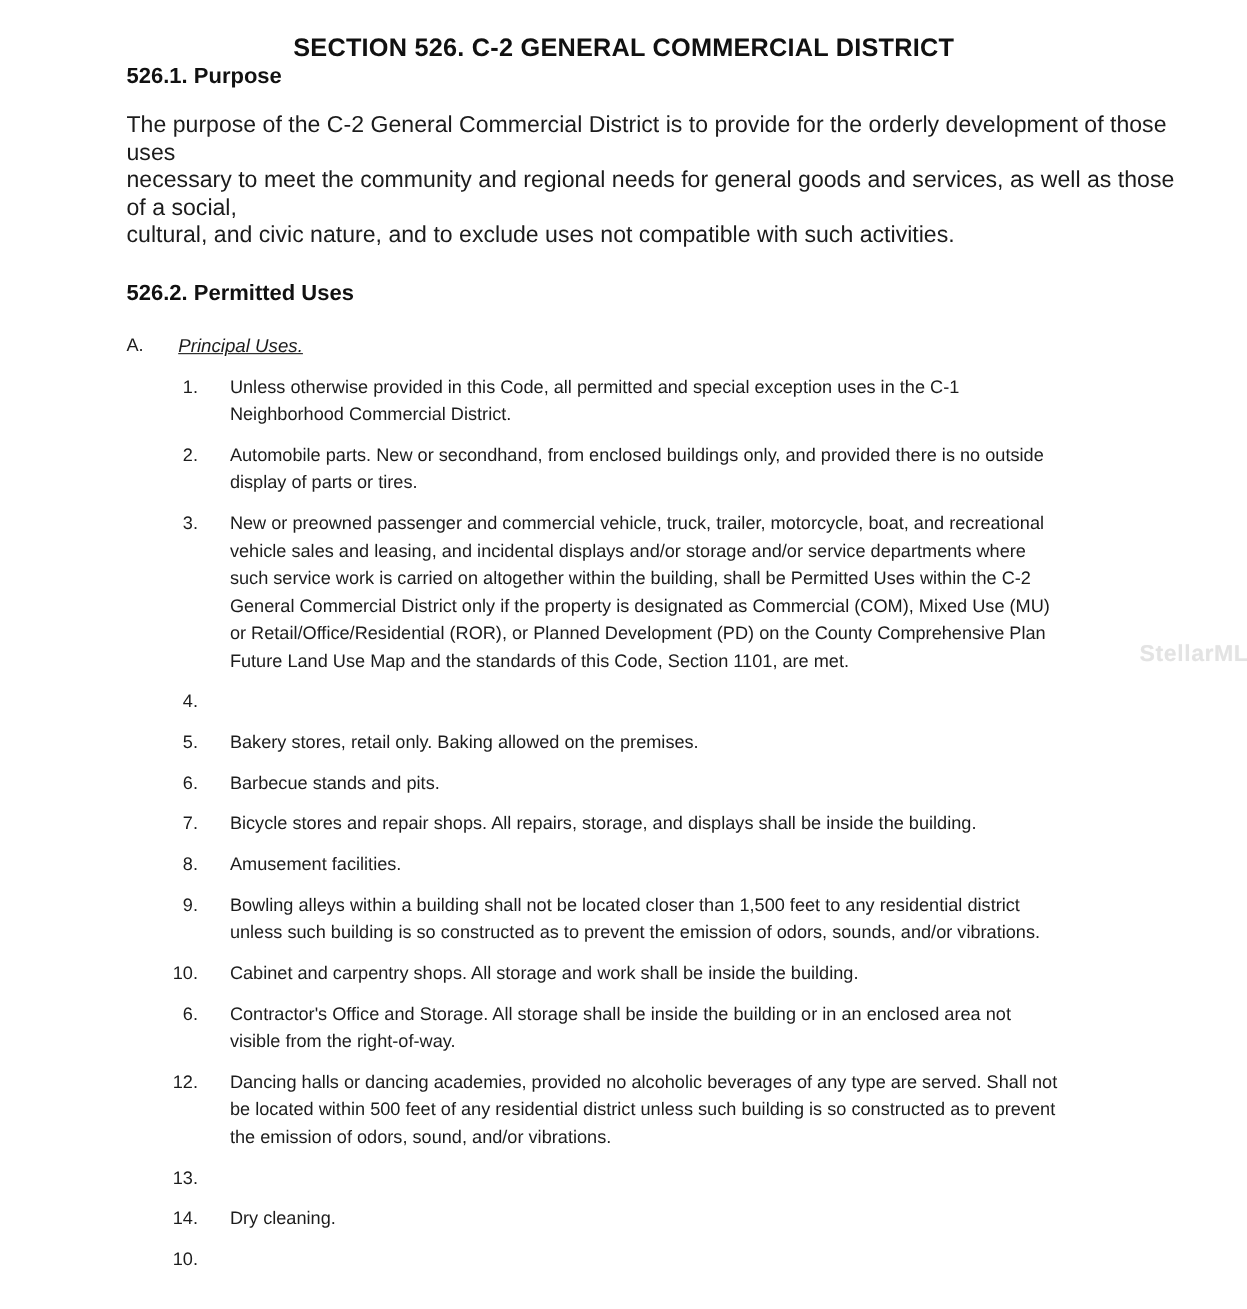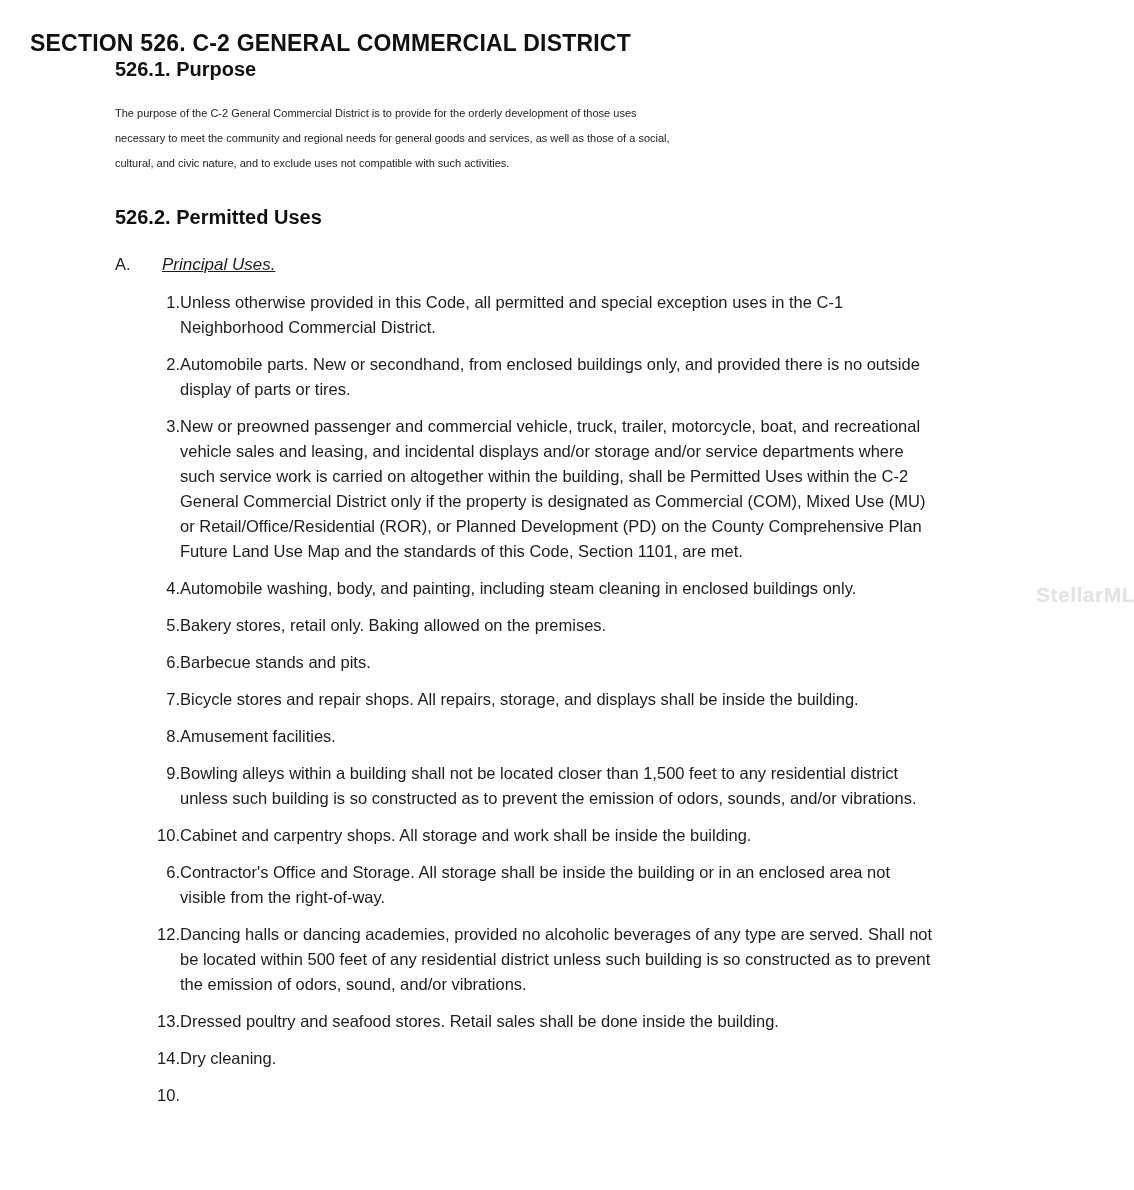--- a/index.html
+++ b/index.html
@@ -11,22 +11,21 @@
     position: relative;
     width: 1134px;
     height: 1190px;
     background: #ffffff;
     font-family: "Liberation Sans", sans-serif;
     color: #1c1c1c;
     overflow: hidden;
   }
   .title-wrap {
     padding-top: 29px;
-    padding-left: 30px;
-    text-align: left;
+    text-align: center;
   }
   .doc-title {
     margin: 0;
     font-size: 23px;
     font-weight: 700;
     line-height: 28px;
     color: #111111;
     letter-spacing: 0.2px;
   }
   .content {
@@ -38,21 +37,21 @@
     font-size: 20px;
     font-weight: 700;
     line-height: 24px;
     color: #111111;
   }
   .heading-purpose   { }
   .heading-permitted { margin-top: 29px; }
   .body-paragraph {
     margin: 20px 0 0 0;
     max-width: 960px;
-    font-size: 11px;
+    font-size: 21px;
     line-height: 25px;
     white-space: pre-line;
   }
   .sub-row {
     display: flex;
     margin-top: 23px;
     font-size: 16.5px;
     line-height: 25px;
   }
   .sub-label {
@@ -74,20 +73,21 @@
     margin-bottom: 12px;
     font-size: 16.5px;
     line-height: 25px;
   }
   .use-item .num {
     width: 65px;
     flex: none;
     text-align: right;
   }
   .use-item .txt {
+    margin-left: 29px;
     white-space: pre-line;
   }
   .watermark {
     position: absolute;
     left: 1036px;
     top: 583px;
     font-size: 21px;
     font-weight: 700;
     color: #e3e3e3;
     letter-spacing: 0.5px;
@@ -134,21 +134,20 @@
         <span class="num">3.</span>
         <span class="txt">New or preowned passenger and commercial vehicle, truck, trailer, motorcycle, boat, and recreational
 vehicle sales and leasing, and incidental displays and/or storage and/or service departments where
 such service work is carried on altogether within the building, shall be Permitted Uses within the C-2
 General Commercial District only if the property is designated as Commercial (COM), Mixed Use (MU)
 or Retail/Office/Residential (ROR), or Planned Development (PD) on the County Comprehensive Plan
 Future Land Use Map and the standards of this Code, Section 1101, are met.</span>
       </li>
       <li class="use-item">
         <span class="num">4.</span>
-        <span class="txt">Automobile washing, body, and painting, including steam cleaning in enclosed buildings only.</span>
       </li>
       <li class="use-item">
         <span class="num">5.</span>
         <span class="txt">Bakery stores, retail only. Baking allowed on the premises.</span>
       </li>
       <li class="use-item">
         <span class="num">6.</span>
         <span class="txt">Barbecue stands and pits.</span>
       </li>
       <li class="use-item">
@@ -174,21 +173,20 @@
 visible from the right-of-way.</span>
       </li>
       <li class="use-item">
         <span class="num">12.</span>
         <span class="txt">Dancing halls or dancing academies, provided no alcoholic beverages of any type are served. Shall not
 be located within 500 feet of any residential district unless such building is so constructed as to prevent
 the emission of odors, sound, and/or vibrations.</span>
       </li>
       <li class="use-item">
         <span class="num">13.</span>
-        <span class="txt">Dressed poultry and seafood stores. Retail sales shall be done inside the building.</span>
       </li>
       <li class="use-item">
         <span class="num">14.</span>
         <span class="txt">Dry cleaning.</span>
       </li>
       <li class="use-item">
         <span class="num">10.</span>
       </li>
     </ol>
 

